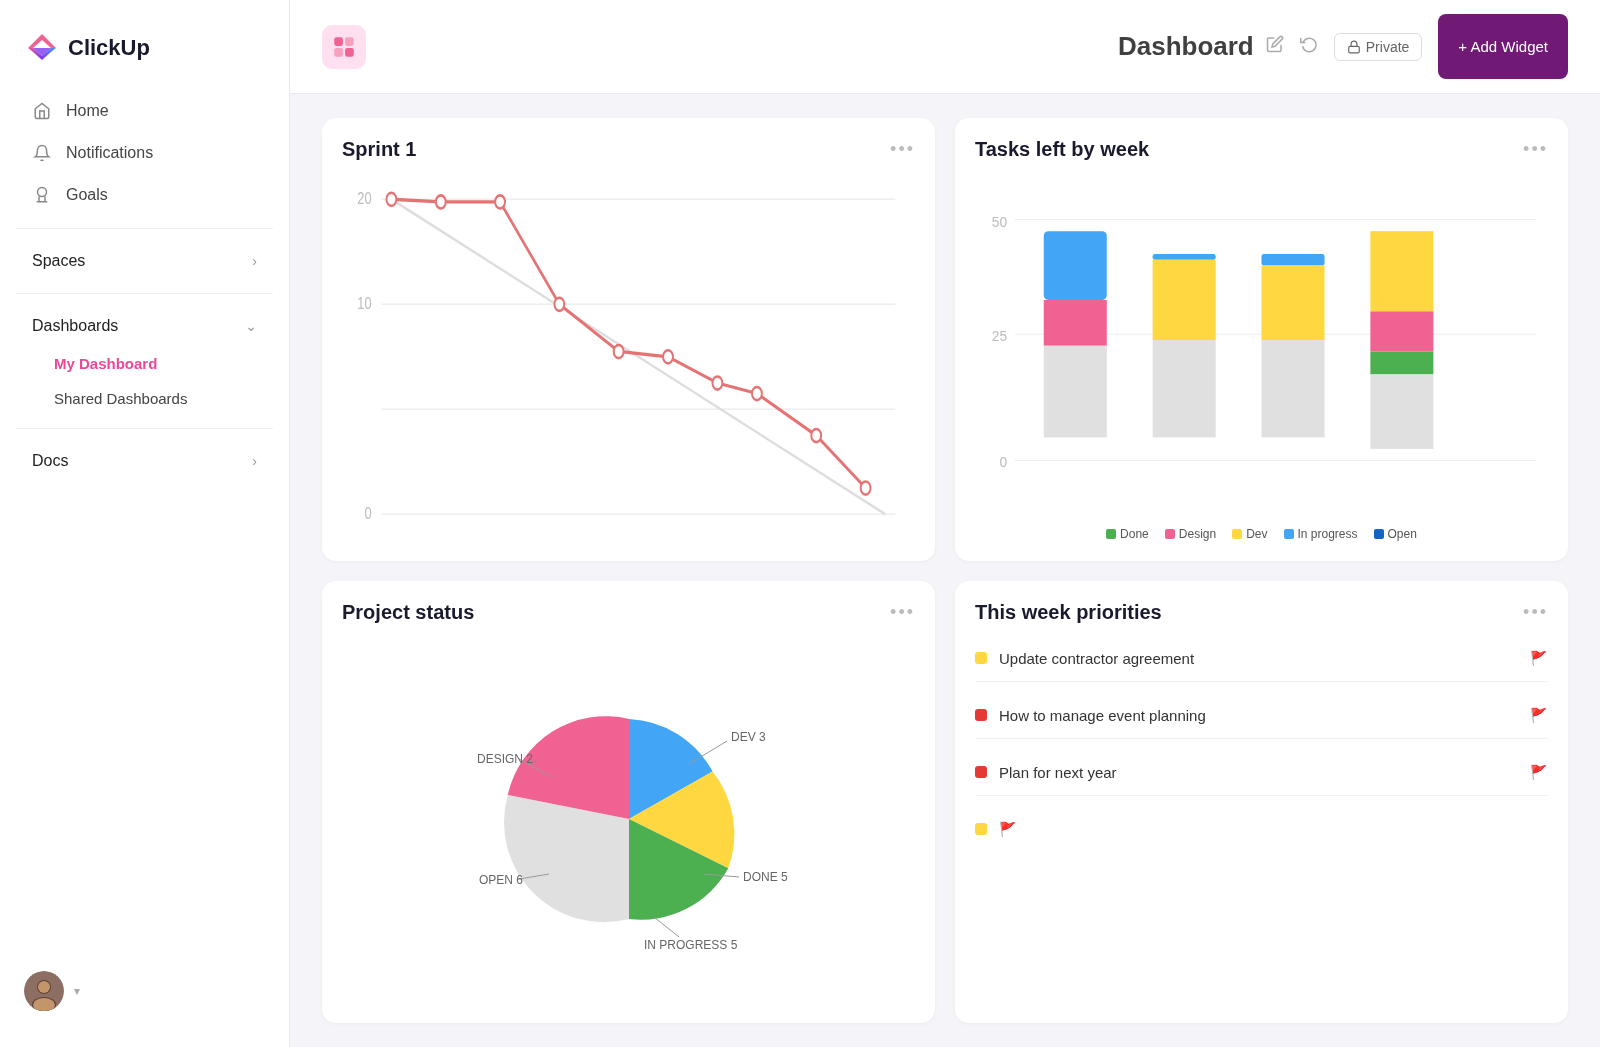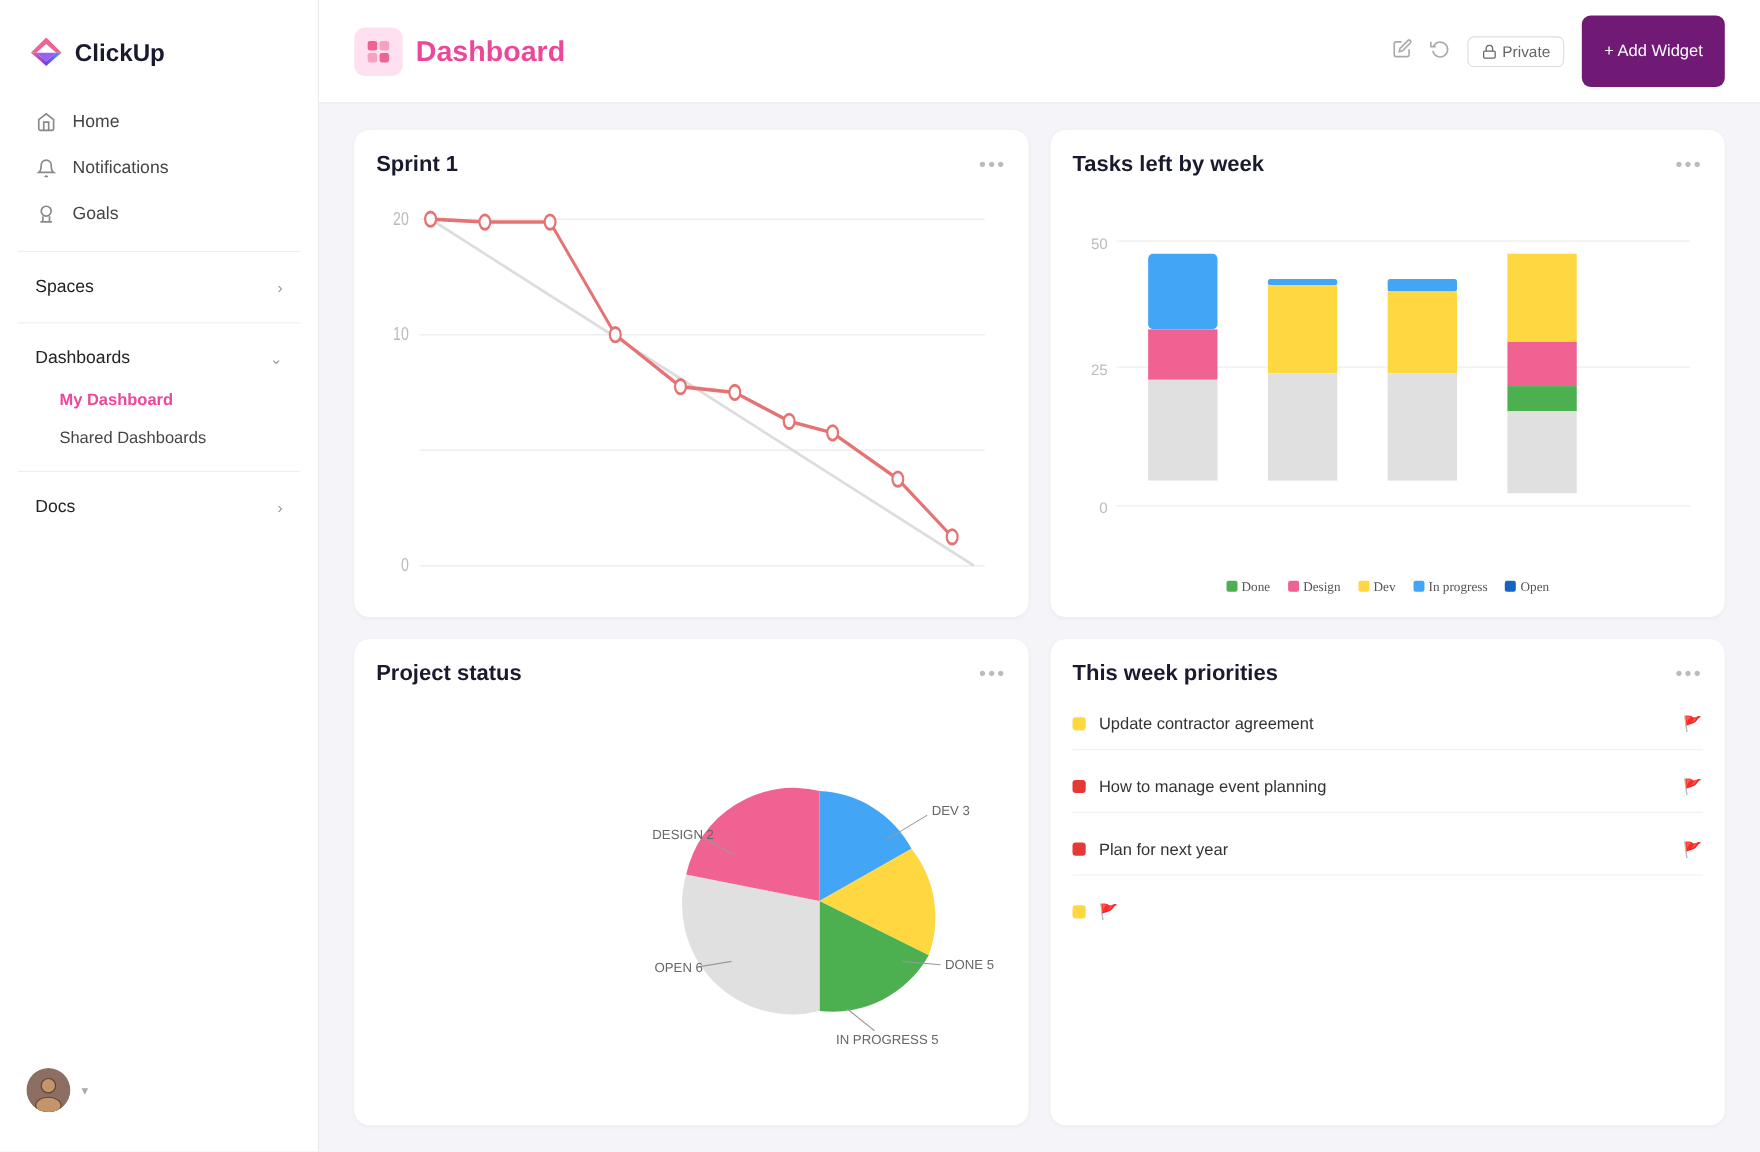--- a/index.html
+++ b/index.html
@@ -105,22 +105,23 @@
       height: 44px;
       background: #ffe0f0;
       border-radius: 10px;
       display: flex;
       align-items: center;
       justify-content: center;
     }
     .header-title {
       font-size: 26px;
       font-weight: 600;
-      color: #ec4899;
-      flex: 1;
+      color: #404040;
+      flex: 1;
+      text-align: right;
     }
     .header-actions {
       display: flex;
       align-items: center;
       gap: 16px;
     }
     .header-action-icon {
       font-size: 18px;
       color: #999;
       cursor: pointer;
@@ -201,34 +202,33 @@
       gap: 16px;
       justify-content: center;
       margin-top: 8px;
     }
     .legend-item {
       display: flex;
       align-items: center;
       gap: 4px;
       font-size: 12px;
       color: #555;
-      font-family: Liberation Serif, serif;
     }
     .legend-dot {
       width: 10px;
       height: 10px;
       border-radius: 2px;
     }
 
     
     .pie-chart-area {
       flex: 1;
       display: flex;
       align-items: center;
-      justify-content: flex-end;
+      justify-content: center;
       position: relative;
     }
 
     
     .priority-list {
       flex: 1;
       display: flex;
       flex-direction: column;
       gap: 11px;
     }

